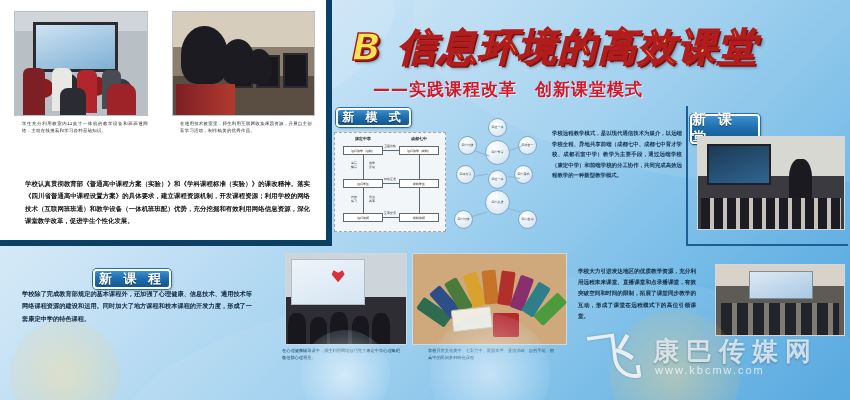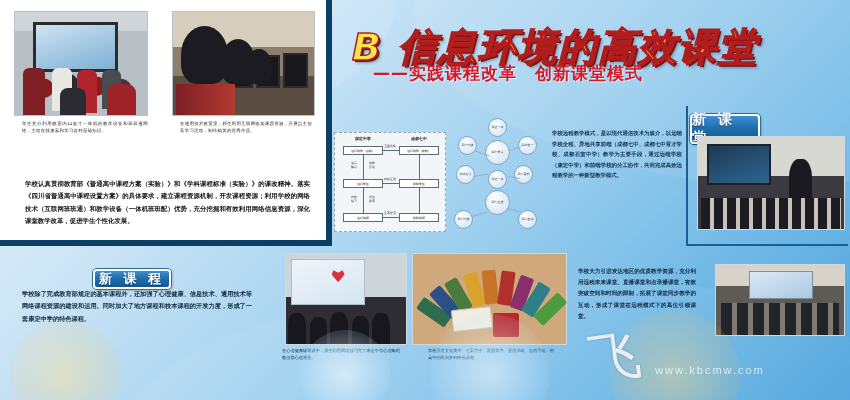--- a/index.html
+++ b/index.html
@@ -121,21 +121,21 @@
     font-style: italic;
     color: #f9e54d;
     letter-spacing: 2px;
     -webkit-text-stroke: 1.5px #b11d1d;
     text-shadow: 2px 2px 0 #7d1010, 3px 3px 3px rgba(0,0,0,.35);
     white-space: nowrap;
     font-family: "DejaVu Sans", sans-serif;
   }
   .subhead {
     position: absolute;
-    left: 373px; top: 62px;
+    left: 373px; top: 78px;
     font-size: 17px;
     font-weight: bold;
     color: #d3182a;
     letter-spacing: 1px;
     white-space: nowrap;
     text-shadow: 1px 1px 0 rgba(255,255,255,.6);
     font-family: "DejaVu Sans", sans-serif;
   }
 
   
@@ -314,20 +314,21 @@
 
     <div class="cap cap1">学生充分利用教室内44英寸一体机的教学设备和班班通网络，主动在线搜索和学习各种基础知识。</div>
     <div class="cap cap2">在通用技术教室里，师生利用互联网收集课题资源，开展自主创新学习活动，制作精美的优秀作品。</div>
   </div>
   <div class="vdiv"></div>
   <div class="divider"></div>
 
   <div class="headline">B 信息环境的高效课堂</div>
   <div class="subhead">——实践课程改革　创新课堂模式</div>
 
+  <div class="badge badge-xm">新 模 式</div>
 
   <div class="diagram">
     <div class="dcol-title" style="left:6px; top:3px; width:44px;">康定中学</div>
     <div class="dcol-title" style="left:62px; top:3px; width:44px;">成都七中</div>
 
     <div class="dbox" style="left:8px;  top:13px; width:40px; height:9px;">远程教学（远端）</div>
     <div class="dbox" style="left:8px;  top:46px; width:40px; height:9px;">远程学生</div>
     <div class="dbox" style="left:8px;  top:80px; width:40px; height:9px;">远程教师</div>
 
     <div class="dbox" style="left:64px; top:13px; width:40px; height:9px;">远程教学（前端）</div>
@@ -424,16 +425,17 @@
   <div class="lcap lcap-a">在心理健康辅导课中，师生利用网络技巧完了康定中学心理氧吧微信群心理测量。</div>
   <div class="lcap lcap-b">学校开发文化美中、七彩意中、爱园常善、溪流泮畔、自然手绘、初高中的民间多种特色课程</div>
 
   <div class="flower" style="left:300px;bottom:-20px;width:90px;height:90px;background:radial-gradient(circle,rgba(255,255,255,.55),rgba(190,225,248,.15) 70%);"></div>
   <div class="flower" style="left:430px;bottom:-34px;width:120px;height:120px;background:radial-gradient(circle,rgba(255,255,255,.5),rgba(190,225,248,.12) 70%);"></div>
   <div class="flower" style="left:10px;bottom:-30px;width:110px;height:110px;background:radial-gradient(circle,rgba(255,225,150,.45),rgba(255,200,90,.10) 70%);"></div>
   <div class="flower" style="left:610px;bottom:-40px;width:130px;height:130px;background:radial-gradient(circle,rgba(255,215,130,.42),rgba(250,190,80,.10) 70%);"></div>
 
   <div class="wm">
     <div class="wm-logo">飞</div>
+    <div class="wm-text">康巴传媒网</div>
     <div class="wm-url">www.kbcmw.com</div>
   </div>
 
 </div>
 
 </body></html>

